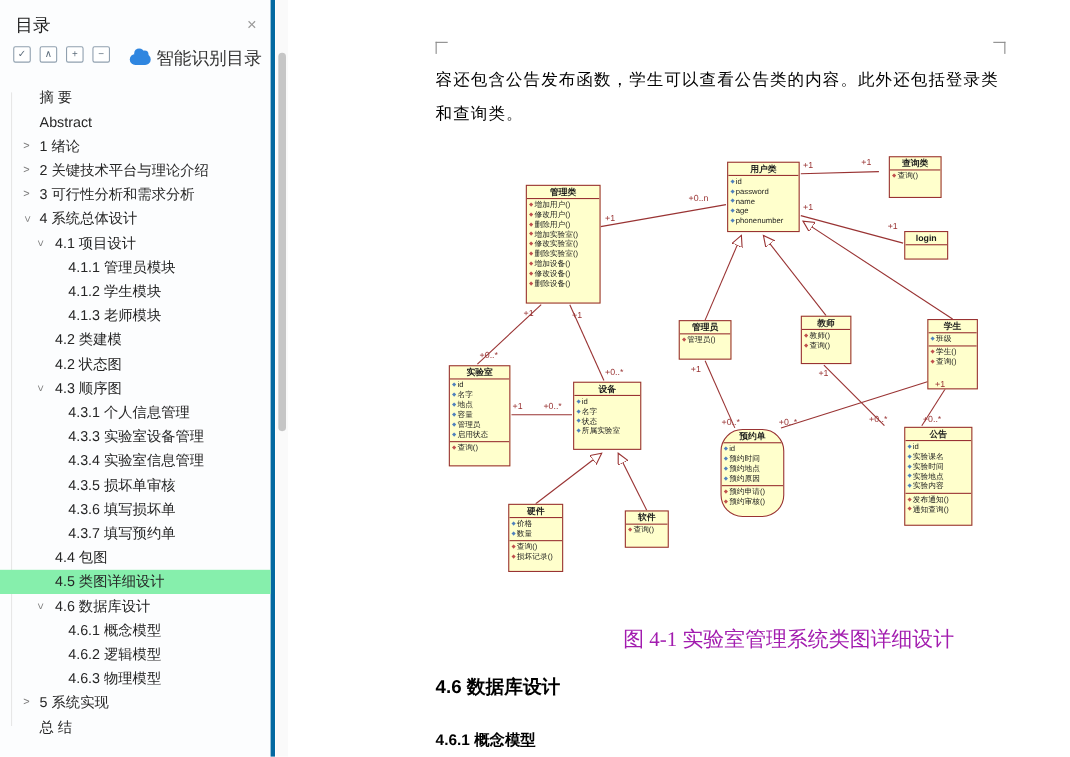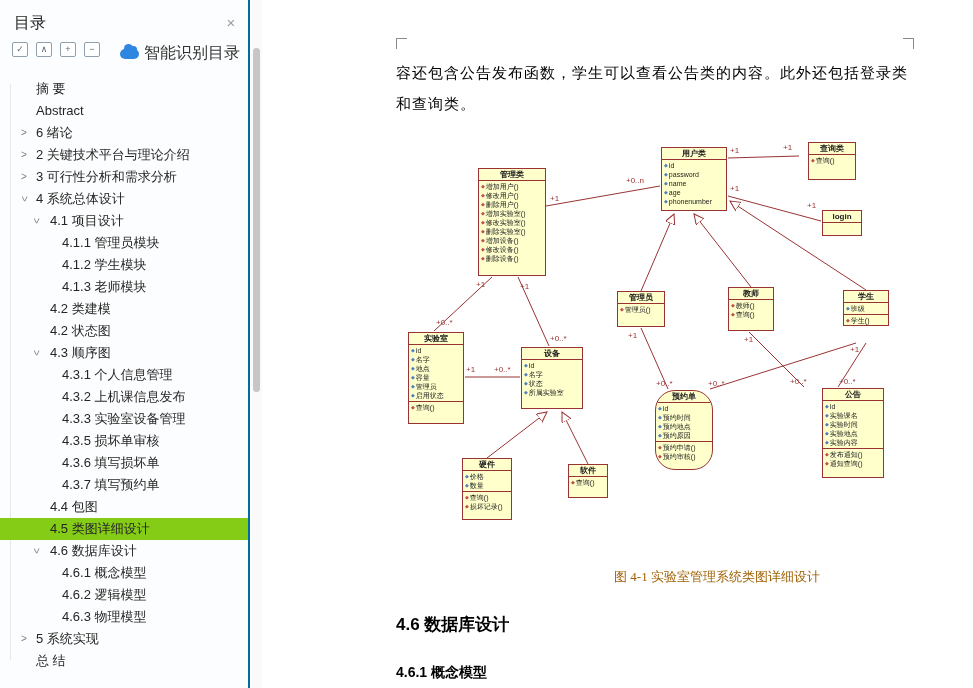--- a/index.html
+++ b/index.html
@@ -2,42 +2,42 @@
 <html><head>
 <meta charset="utf-8">
 <style>
   * { margin:0; padding:0; box-sizing:border-box; }
   html,body { width:973px; height:688px; overflow:hidden; background:#fff;
               font-family:"Liberation Sans", sans-serif; }
   body { position:relative; }
 
   
   .sidebar { position:absolute; left:0; top:0; width:250px; height:688px;
-             background:#fcfdfe; border-right:2px solid #0369a1; }
+             background:#fcfdfe; border-right:4px solid #0369a1; }
   .sb-title { position:absolute; left:14px; top:13px; font-size:16px; color:#1f1f1f; }
   .sb-close { position:absolute; right:8px; top:14px; width:18px; height:18px;
               text-align:center; line-height:18px; color:#9a9a9a; font-size:15px; cursor:pointer; }
   .sb-toolbar { position:absolute; left:12px; top:42px; display:flex; gap:8px; }
   .tb-icon { display:inline-block; width:16px; height:15px; border:1px solid #90a0af;
              border-radius:2px; color:#5b6b7a; font-size:9px; line-height:13px;
              text-align:center; cursor:pointer; background:#fff; }
   .smart { position:absolute; right:8px; top:43px; display:flex; align-items:center; gap:5px;
            cursor:pointer; }
   .smart-label { font-size:16px; color:#333; }
   .cloud { position:relative; width:19px; height:10px; background:#2f86e0; border-radius:6px; }
   .cloud::before { content:""; position:absolute; left:4px; top:-5px; width:9px; height:9px;
                    background:#2f86e0; border-radius:50%; }
   .cloud::after { content:""; position:absolute; left:10px; top:-3px; width:7px; height:7px;
                   background:#2f86e0; border-radius:50%; }
   .guide { position:absolute; left:10px; top:84px; height:576px; width:1px; background:#e7e7e7; }
 
   .toc { position:absolute; left:0; right:0; top:78px; }
   .toc-item { position:relative; height:22px; line-height:22px; font-size:13px; color:#262626;
               white-space:nowrap; cursor:pointer; overflow:hidden; }
-  .toc-item.selected { background:#84cc16; }
+  .toc-item.selected { background:#86efac; }
   .toc-item .exp { position:absolute; top:0; width:10px; height:22px; line-height:21px;
                    text-align:center; color:#7d7d7d; font-size:10px; display:inline-block; }
   .toc-item .exp.down { transform:rotate(90deg); }
   .lvl0 { padding-left:36px; } .lvl0 .exp { left:19px; }
   .lvl1 { padding-left:50px; } .lvl1 .exp { left:31px; }
   .lvl2 { padding-left:62px; }
 
   
   .vscroll { position:absolute; left:251px; top:0; width:11px; height:688px; background:#fafafa; }
   .thumb { position:absolute; left:2px; top:48px; width:7px; height:344px;
@@ -45,21 +45,21 @@
 
   
   .page { position:absolute; left:262px; top:0; width:711px; height:688px; background:#fff;
           font-family:"Liberation Serif", serif; }
   .crop { position:absolute; width:11px; height:11px; }
   .crop-l { left:134px; top:38px; border-left:1px solid #8a8a8a; border-top:1px solid #8a8a8a; }
   .crop-r { left:641px; top:38px; border-right:1px solid #8a8a8a; border-top:1px solid #8a8a8a; }
   .para { position:absolute; left:134px; top:58px; width:516px; font-size:15px;
           line-height:31px; color:#000; letter-spacing:1px; }
   .caption { position:absolute; left:200px; top:568px; width:510px; text-align:center;
-             font-size:13px; color:#a16207; }
+             font-size:19px; color:#a21caf; }
   .h2 { position:absolute; left:134px; top:613px; font-size:17px; font-weight:bold; color:#000;
         font-family:"Liberation Sans", sans-serif; }
   .h3 { position:absolute; left:134px; top:664px; font-size:14px; font-weight:bold; color:#000;
         font-family:"Liberation Sans", sans-serif; }
 
   
   .diagram { position:absolute; left:0; top:0; width:711px; height:688px; }
   .diagram svg { position:absolute; left:0; top:0; z-index:1; }
   .uml-class { position:absolute; z-index:2; background:#ffffcc; border:1px solid #993333;
                font-family:"Liberation Sans", sans-serif; font-size:7px; color:#1c1c1c;
@@ -87,34 +87,34 @@
       <span class="tb-icon">−</span>
     </div>
   <div class="smart">
     <span class="cloud"></span>
     <span class="smart-label">智能识别目录</span>
   </div>
   <div class="guide"></div>
   <div class="toc">
       <div class="toc-item lvl0"><span>摘  要</span></div>
       <div class="toc-item lvl0"><span>Abstract</span></div>
-      <div class="toc-item lvl0"><span class="exp">&gt;</span><span>6 绪论</span></div>
+      <div class="toc-item lvl0"><span class="exp">&gt;</span><span>1 绪论</span></div>
       <div class="toc-item lvl0"><span class="exp">&gt;</span><span>2 关键技术平台与理论介绍</span></div>
       <div class="toc-item lvl0"><span class="exp">&gt;</span><span>3 可行性分析和需求分析</span></div>
       <div class="toc-item lvl0"><span class="exp down">&gt;</span><span>4 系统总体设计</span></div>
       <div class="toc-item lvl1"><span class="exp down">&gt;</span><span>4.1 项目设计</span></div>
       <div class="toc-item lvl2"><span>4.1.1 管理员模块</span></div>
       <div class="toc-item lvl2"><span>4.1.2 学生模块</span></div>
       <div class="toc-item lvl2"><span>4.1.3 老师模块</span></div>
       <div class="toc-item lvl1"><span>4.2 类建模</span></div>
       <div class="toc-item lvl1"><span>4.2 状态图</span></div>
       <div class="toc-item lvl1"><span class="exp down">&gt;</span><span>4.3 顺序图</span></div>
       <div class="toc-item lvl2"><span>4.3.1 个人信息管理</span></div>
-      <div class="toc-item lvl2"><span>4.3.2 上机课信息发布</span></div>
       <div class="toc-item lvl2"><span>4.3.3 实验室设备管理</span></div>
+      <div class="toc-item lvl2"><span>4.3.4 实验室信息管理</span></div>
       <div class="toc-item lvl2"><span>4.3.5 损坏单审核</span></div>
       <div class="toc-item lvl2"><span>4.3.6 填写损坏单</span></div>
       <div class="toc-item lvl2"><span>4.3.7 填写预约单</span></div>
       <div class="toc-item lvl1"><span>4.4 包图</span></div>
       <div class="toc-item lvl1 selected"><span>4.5 类图详细设计</span></div>
       <div class="toc-item lvl1"><span class="exp down">&gt;</span><span>4.6 数据库设计</span></div>
       <div class="toc-item lvl2"><span>4.6.1 概念模型</span></div>
       <div class="toc-item lvl2"><span>4.6.2 逻辑模型</span></div>
       <div class="toc-item lvl2"><span>4.6.3 物理模型</span></div>
       <div class="toc-item lvl0"><span class="exp">&gt;</span><span>5 系统实现</span></div>
@@ -194,21 +194,21 @@
           <div class="uml-row"><span class="uml-icon op">◆</span><span>管理员()</span></div>
         </div>
       </div>
       <div class="uml-class" style="left: 466px; top: 287px; width: 46px; height: 44px;">
         <div class="uml-title">教师</div>
         <div class="uml-sec">
           <div class="uml-row"><span class="uml-icon op">◆</span><span>教师()</span></div>
           <div class="uml-row"><span class="uml-icon op">◆</span><span>查询()</span></div>
         </div>
       </div>
-      <div class="uml-class" style="left: 581px; top: 290px; width: 46px; height: 36px;">
+      <div class="uml-class" style="left: 581px; top: 290px; width: 46px; height: 64px;">
         <div class="uml-title">学生</div>
         <div class="uml-sec">
           <div class="uml-row"><span class="uml-icon attr">◆</span><span>班级</span></div>
         </div>
         <div class="uml-sec" style="border-top: 1px solid rgb(153, 51, 51);">
           <div class="uml-row"><span class="uml-icon op">◆</span><span>学生()</span></div>
           <div class="uml-row"><span class="uml-icon op">◆</span><span>查询()</span></div>
         </div>
       </div>
       <div class="uml-class" style="left: 146px; top: 332px; width: 56px; height: 92px;">

